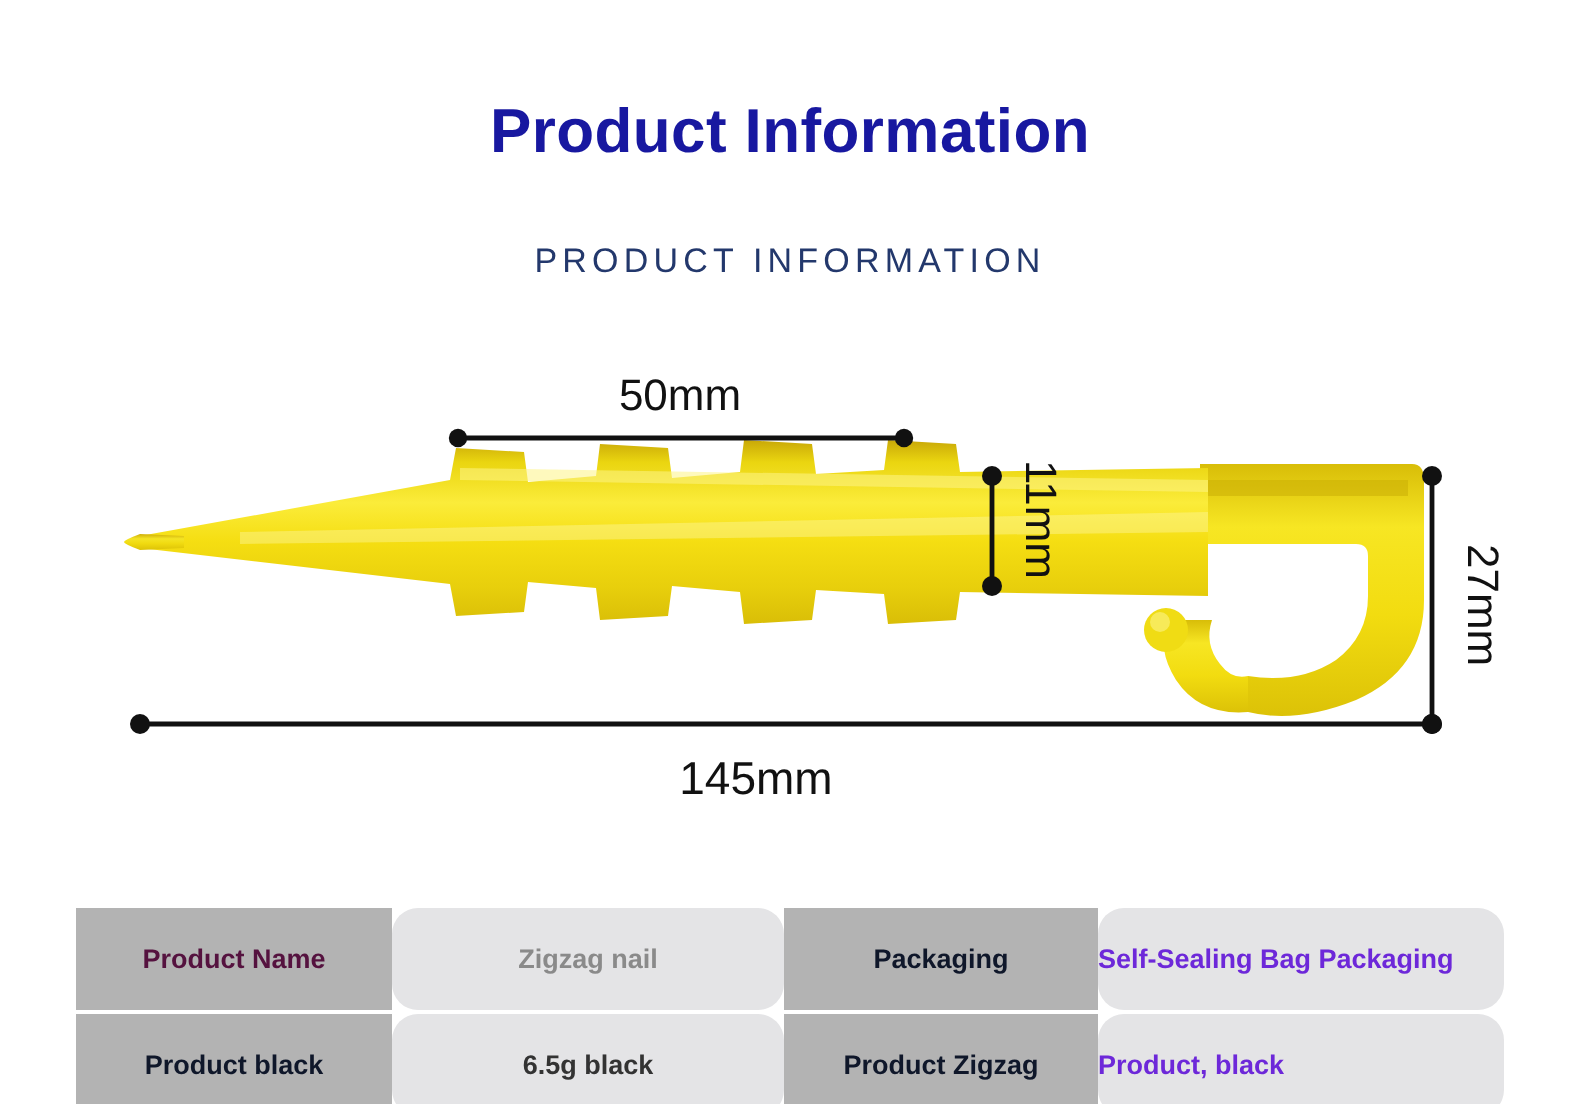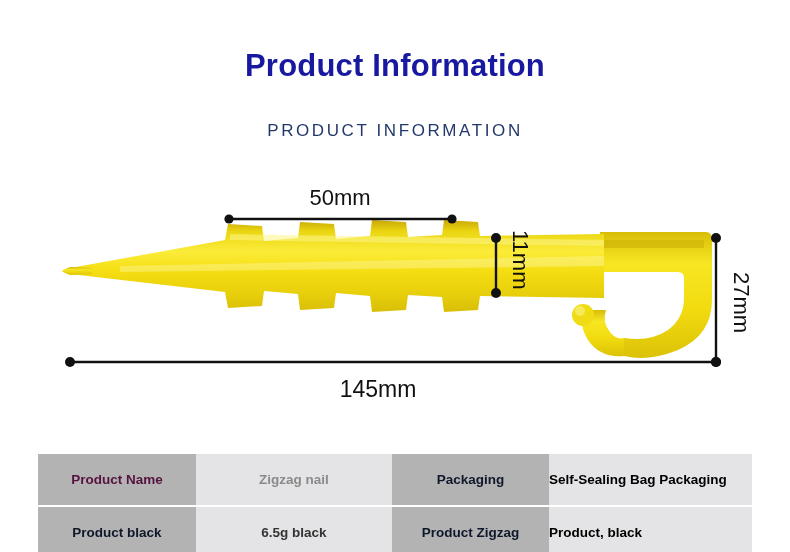--- a/index.html
+++ b/index.html
@@ -81,34 +81,35 @@
     text-align: center;
     color: #0f172a;
   }
   .cell-label.tint-purple {
     color: #55123f;
   }
   .cell-value {
     background: #e4e4e6;
     color: #333333;
     font-weight: bold;
+    border-radius: 13px;
   }
   .cell-value.center {
     text-align: center;
     font-weight: bold;
   }
   .cell-value.muted {
     color: #8a8a8a;
     font-weight: bold;
   }
   .cell-value.left {
     text-align: left;
     padding-left: 42px;
     line-height: 16px;
-    color: #000000;
+    color: #6d28d9;
   }
   .col-a { width: 158px; }
   .col-b { width: 196px; }
   .col-c { width: 157px; }
   .col-d { width: 203px; }
 </style>
 </head>
 <body>
 
 <div id="header">

